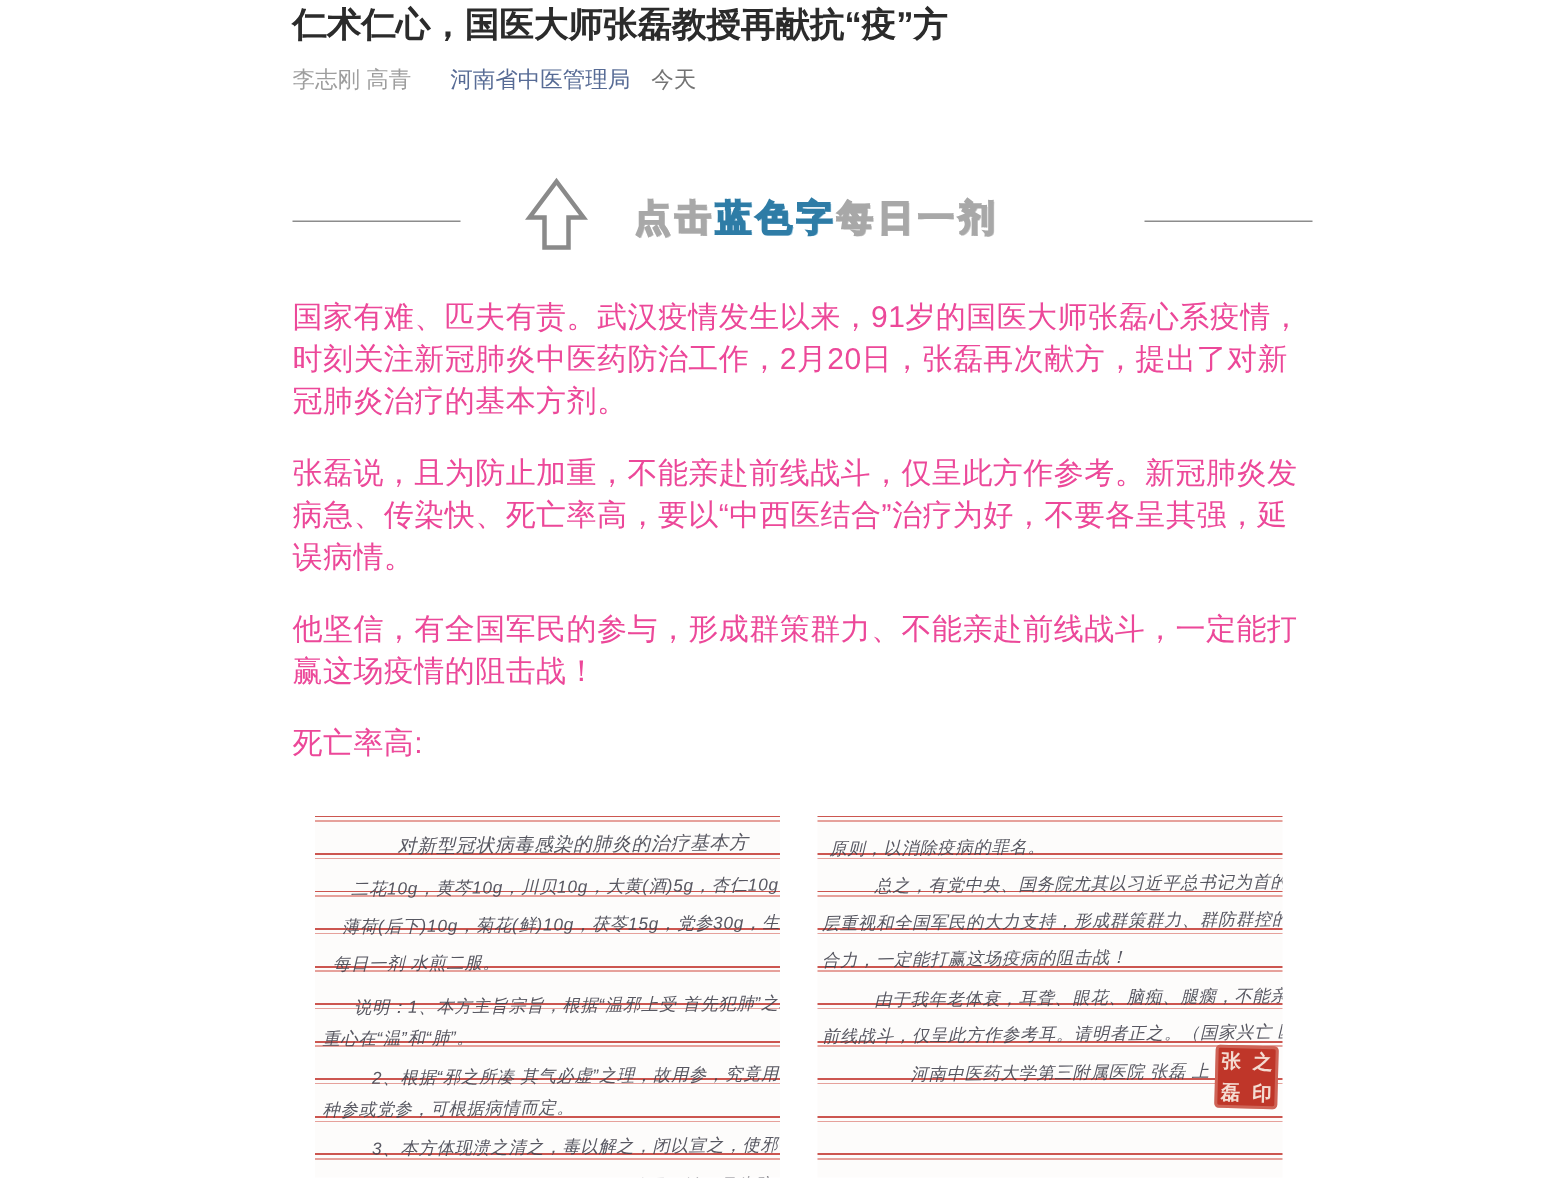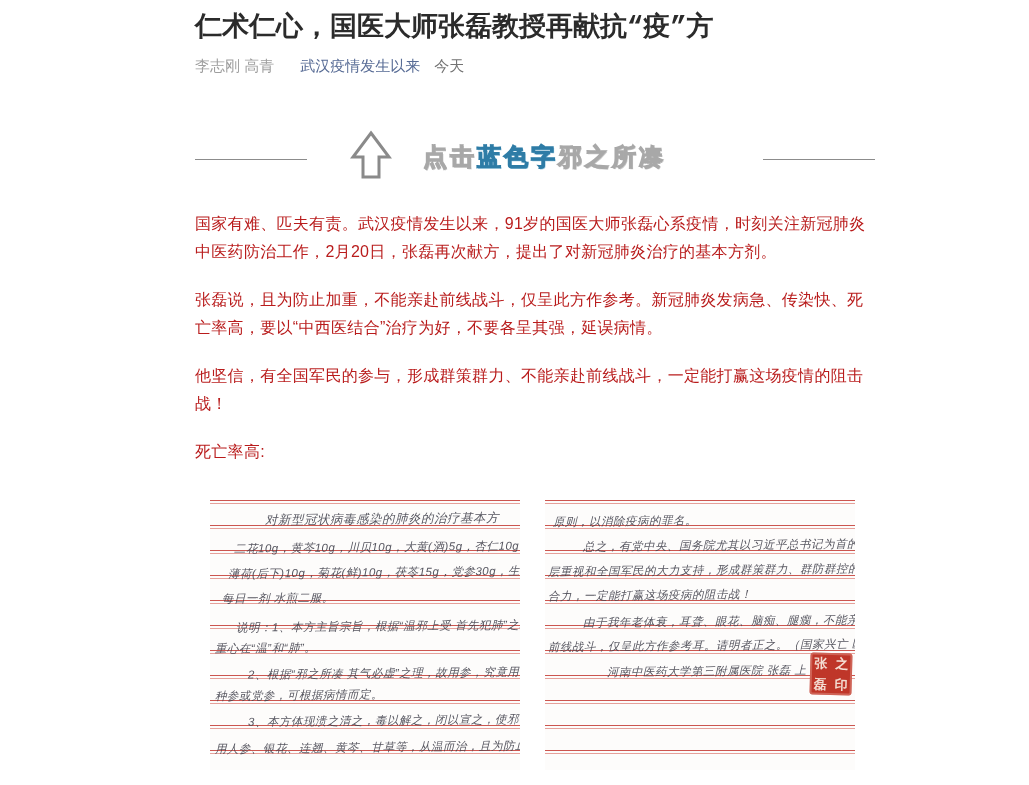--- a/index.html
+++ b/index.html
@@ -2,26 +2,25 @@
 <html><head>
 <meta charset="utf-8">
 <style>
   * { margin: 0; padding: 0; box-sizing: border-box; }
   html, body { width: 1029px; height: 785px; background: #ffffff; overflow: hidden; }
   body { font-family: "Liberation Sans", "DejaVu Sans", sans-serif; }
 
   .article { width: 1029px; padding-left: 195px; padding-right: 154px; }
 
   .page-title {
-    margin-top: 13px;
-    font-size: 27px;
+    margin-top: 1px;
+    font-size: 23px;
     line-height: 30px;
     font-weight: bold;
     color: #2b2b2b;
-    font-family: Liberation Mono, monospace;
   }
 
   .byline {
     margin-top: 13px;
     font-size: 15px;
     line-height: 20px;
     color: #9e9e9e;
   }
   .byline .authors { margin-right: 26px; }
   .byline .account-link { color: #576b95; margin-right: 14px; cursor: pointer; }
@@ -53,23 +52,23 @@
     -webkit-text-stroke: 1.2px #a8a8a8;
     text-shadow: 1px 1px 0 #c9c9c9;
   }
   .banner-text .blue {
     color: #4d9fce;
     -webkit-text-stroke: 1.2px #2e7ca6;
     text-shadow: 1px 1px 0 #9cc9e0;
   }
 
   .body-text p {
-    font-size: 16px;
+    font-size: 20px;
     line-height: 28px;
-    color: #b91c1c;
+    color: #ec4899;
     margin-bottom: 20px;
     letter-spacing: 0.3px;
   }
   .body-text p.first { margin-top: 27px; }
 
   
   .letters {
     margin-top: 34px;
     display: flex;
     padding-left: 15px;
@@ -121,32 +120,32 @@
   .seal span { line-height: 14px; }
 </style>
 </head>
 <body>
 
 <div class="article">
 
   <h1 class="page-title">仁术仁心，国医大师张磊教授再献抗“疫”方</h1>
 
   <div class="byline">
-    <span class="authors">李志刚 高青</span><span class="account-link">武汉疫情发生以来</span><span class="date">今天</span>
+    <span class="authors">李志刚 高青</span><span class="account-link">河南省中医管理局</span><span class="date">今天</span>
   </div>
 
   <div class="banner">
     <div class="divider-line left"></div>
     <div class="arrow-wrap">
       <svg width="44" height="50" viewBox="0 0 44 50">
         <path d="M22 3 L40 27 L30 27 L30 47 L14 47 L14 27 L4 27 Z" fill="#ffffff" stroke="#8a8a8a" stroke-width="3" stroke-linejoin="miter"></path>
       </svg>
     </div>
     <div class="banner-text">
-      <span>点击</span><span class="blue">蓝色字</span><span>邪之所凑</span>
+      <span>点击</span><span class="blue">蓝色字</span><span>每日一剂</span>
     </div>
     <div class="divider-line right"></div>
   </div>
 
   <div class="body-text">
     <p class="first">国家有难、匹夫有责。武汉疫情发生以来，91岁的国医大师张磊心系疫情，时刻关注新冠肺炎中医药防治工作，2月20日，张磊再次献方，提出了对新冠肺炎治疗的基本方剂。</p>
     <p>张磊说，且为防止加重，不能亲赴前线战斗，仅呈此方作参考。新冠肺炎发病急、传染快、死亡率高，要以“中西医结合”治疗为好，不要各呈其强，延误病情。</p>
     <p>他坚信，有全国军民的参与，形成群策群力、不能亲赴前线战斗，一定能打赢这场疫情的阻击战！</p>
     <p>死亡率高:</p>
   </div>

